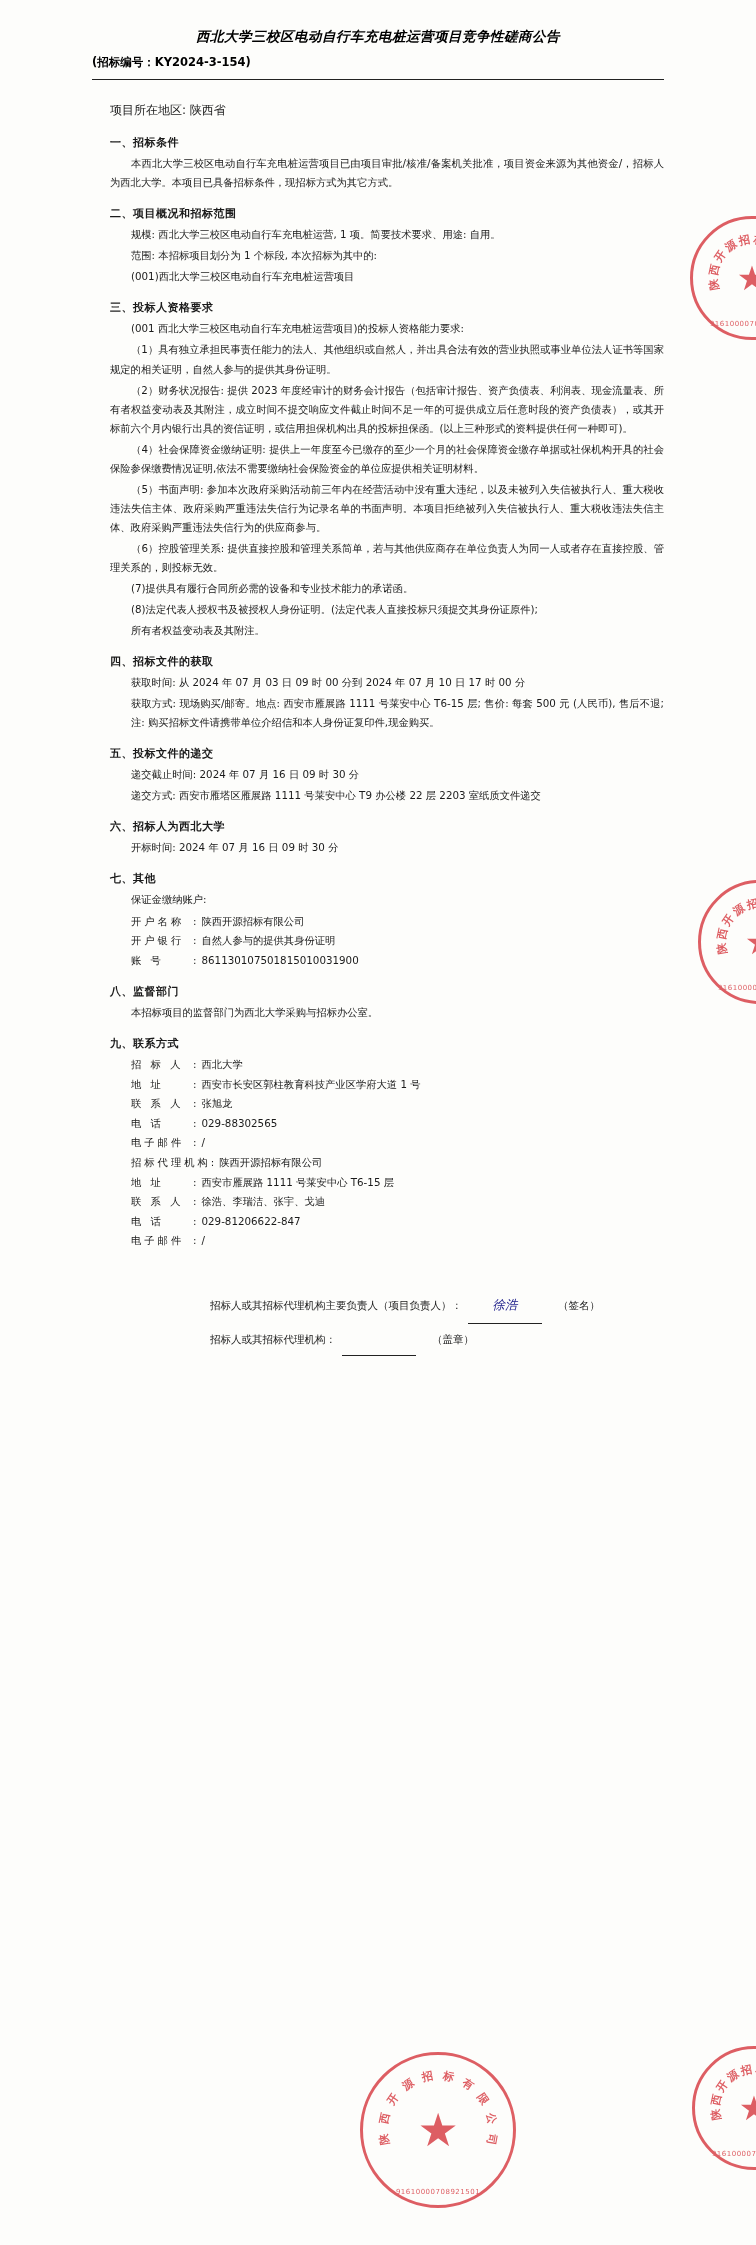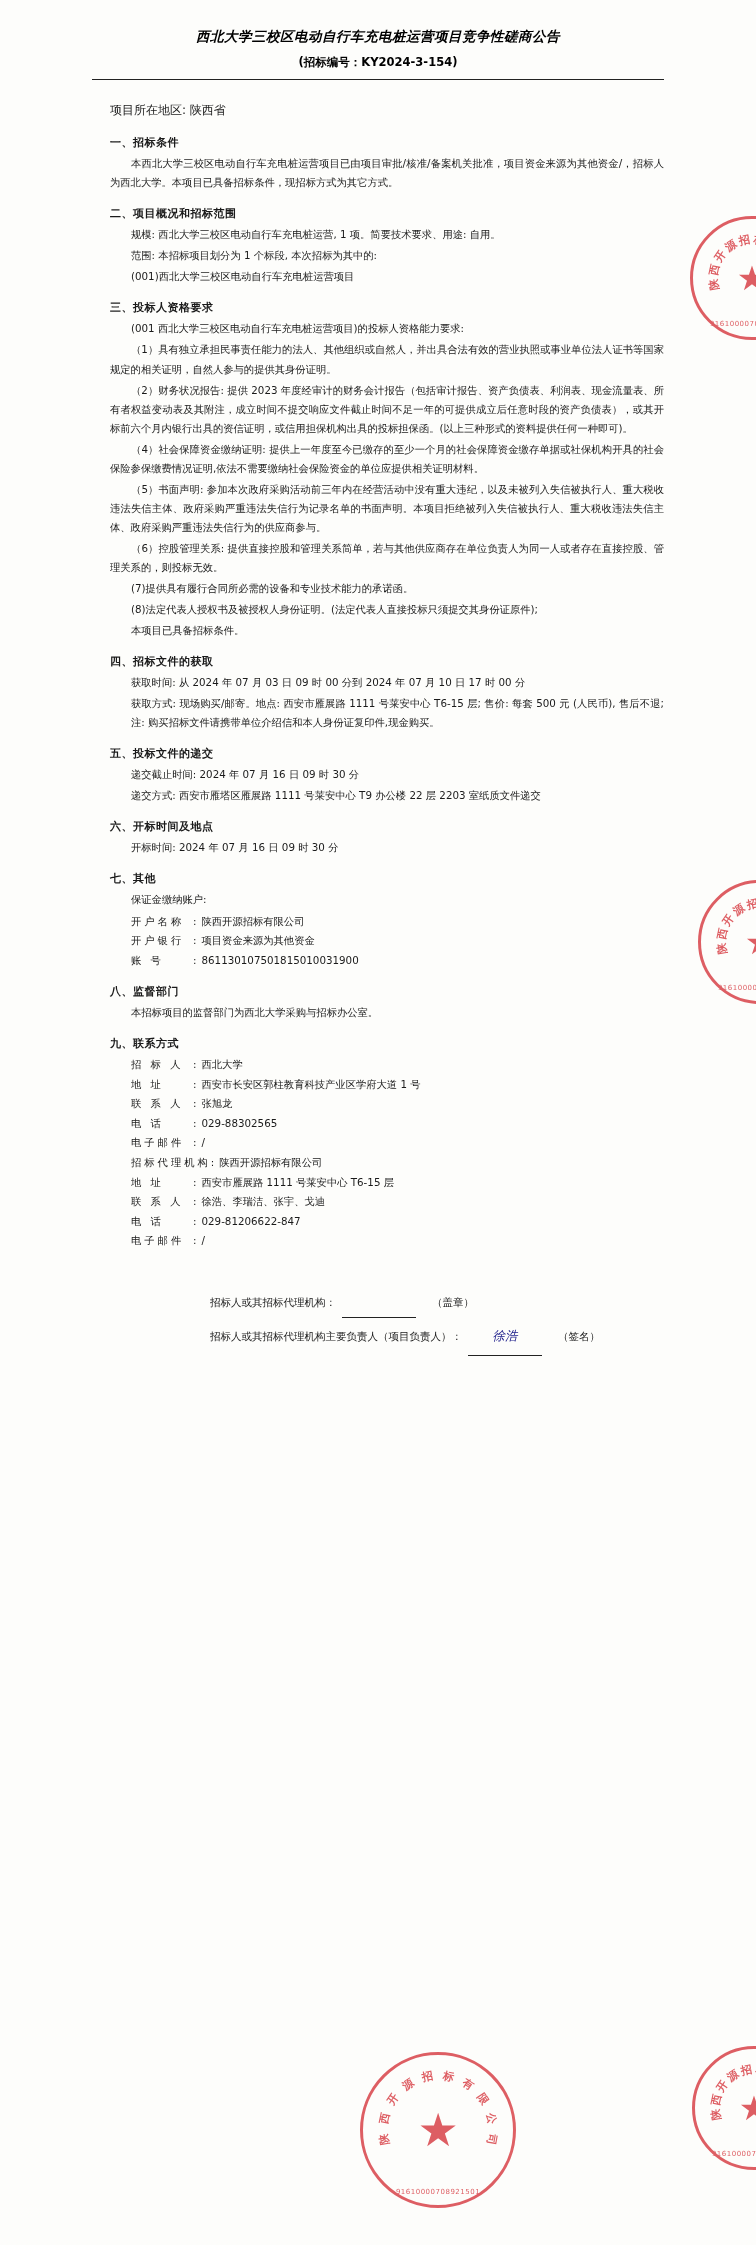--- a/index.html
+++ b/index.html
@@ -28,21 +28,21 @@
   .title {
     text-align: center;
     font-size: 13.5px;
     font-weight: bold;
     letter-spacing: 0.5px;
     line-height: 1.6;
     color: #000;
     font-style: italic;
   }
   .subtitle {
-    text-align: center;
+    text-align: left;
     font-size: 11.5px;
     font-weight: bold;
     margin-top: 7px;
     color: #000;
   }
   .title-rule {
     border: none;
     border-top: 1px solid #222;
     margin: 9px 0 0 0;
   }
@@ -228,44 +228,44 @@
 
     <div class="h2">三、投标人资格要求</div>
     <p class="para indent2">(001 西北大学三校区电动自行车充电桩运营项目)的投标人资格能力要求:</p>
     <p class="para indent1">（1）具有独立承担民事责任能力的法人、其他组织或自然人，并出具合法有效的营业执照或事业单位法人证书等国家规定的相关证明，自然人参与的提供其身份证明。</p>
     <p class="para indent1">（2）财务状况报告: 提供 2023 年度经审计的财务会计报告（包括审计报告、资产负债表、利润表、现金流量表、所有者权益变动表及其附注，成立时间不提交响应文件截止时间不足一年的可提供成立后任意时段的资产负债表），或其开标前六个月内银行出具的资信证明，或信用担保机构出具的投标担保函。(以上三种形式的资料提供任何一种即可)。</p>
     <p class="para indent1">（4）社会保障资金缴纳证明: 提供上一年度至今已缴存的至少一个月的社会保障资金缴存单据或社保机构开具的社会保险参保缴费情况证明,依法不需要缴纳社会保险资金的单位应提供相关证明材料。</p>
     <p class="para indent1">（5）书面声明: 参加本次政府采购活动前三年内在经营活动中没有重大违纪，以及未被列入失信被执行人、重大税收违法失信主体、政府采购严重违法失信行为记录名单的书面声明。本项目拒绝被列入失信被执行人、重大税收违法失信主体、政府采购严重违法失信行为的供应商参与。</p>
     <p class="para indent1">（6）控股管理关系: 提供直接控股和管理关系简单，若与其他供应商存在单位负责人为同一人或者存在直接控股、管理关系的，则投标无效。</p>
     <p class="para indent1">(7)提供具有履行合同所必需的设备和专业技术能力的承诺函。</p>
     <p class="para indent1">(8)法定代表人授权书及被授权人身份证明。(法定代表人直接投标只须提交其身份证原件);</p>
-    <p class="para indent1">本项目已具备招标条件。</p>
+    <p class="para indent1">所有者权益变动表及其附注。</p>
 
     <div class="h2">四、招标文件的获取</div>
     <p class="para indent2">获取时间: 从 2024 年 07 月 03 日 09 时 00 分到 2024 年 07 月 10 日 17 时 00 分</p>
     <p class="para indent2">获取方式: 现场购买/邮寄。地点: 西安市雁展路 1111 号莱安中心 T6-15 层; 售价: 每套 500 元 (人民币), 售后不退; 注: 购买招标文件请携带单位介绍信和本人身份证复印件,现金购买。</p>
 
     <div class="h2">五、投标文件的递交</div>
     <p class="para indent2">递交截止时间: 2024 年 07 月 16 日 09 时 30 分</p>
     <p class="para indent2">递交方式: 西安市雁塔区雁展路 1111 号莱安中心 T9 办公楼 22 层 2203 室纸质文件递交</p>
 
-    <div class="h2">六、开标时间及地点</div>
+    <div class="h2">六、招标人为西北大学</div>
     <p class="para indent2">开标时间: 2024 年 07 月 16 日 09 时 30 分</p>
 
     <div class="h2">七、其他</div>
     <p class="para indent2">保证金缴纳账户:</p>
     <div class="kv">
       <span class="k">开户名称</span>
       <span class="sep">:</span>
       <span class="v">陕西开源招标有限公司</span>
     </div>
     <div class="kv">
       <span class="k">开户银行</span>
       <span class="sep">:</span>
-      <span class="v">项目资金来源为其他资金</span>
+      <span class="v">自然人参与的提供其身份证明</span>
     </div>
     <div class="kv">
       <span class="k">账      号</span>
       <span class="sep">:</span>
       <span class="v">861130107501815010031900</span>
     </div>
 
     <div class="h2">八、监督部门</div>
     <p class="para indent1">本招标项目的监督部门为西北大学采购与招标办公室。</p>
 
@@ -316,21 +316,21 @@
       <span class="v">029-81206622-847</span>
     </div>
     <div class="kv">
       <span class="k">电子邮件</span>
       <span class="sep">:</span>
       <span class="v">/</span>
     </div>
 
     <div class="sign-block">
       <div class="sign-row">
+        <span>招标人或其招标代理机构主要负责人（项目负责人）：</span><span class="sign-name">徐浩</span><span class="tail">（签名）</span>
+      </div>
+      <div class="sign-row">
         <span>招标人或其招标代理机构：</span><span class="sign-blank">&nbsp;</span><span class="tail">（盖章）</span>
       </div>
-      <div class="sign-row">
-        <span>招标人或其招标代理机构主要负责人（项目负责人）：</span><span class="sign-name">徐浩</span><span class="tail">（签名）</span>
-      </div>
     </div>
 
   </div>
 </div>
 
 </body></html>

